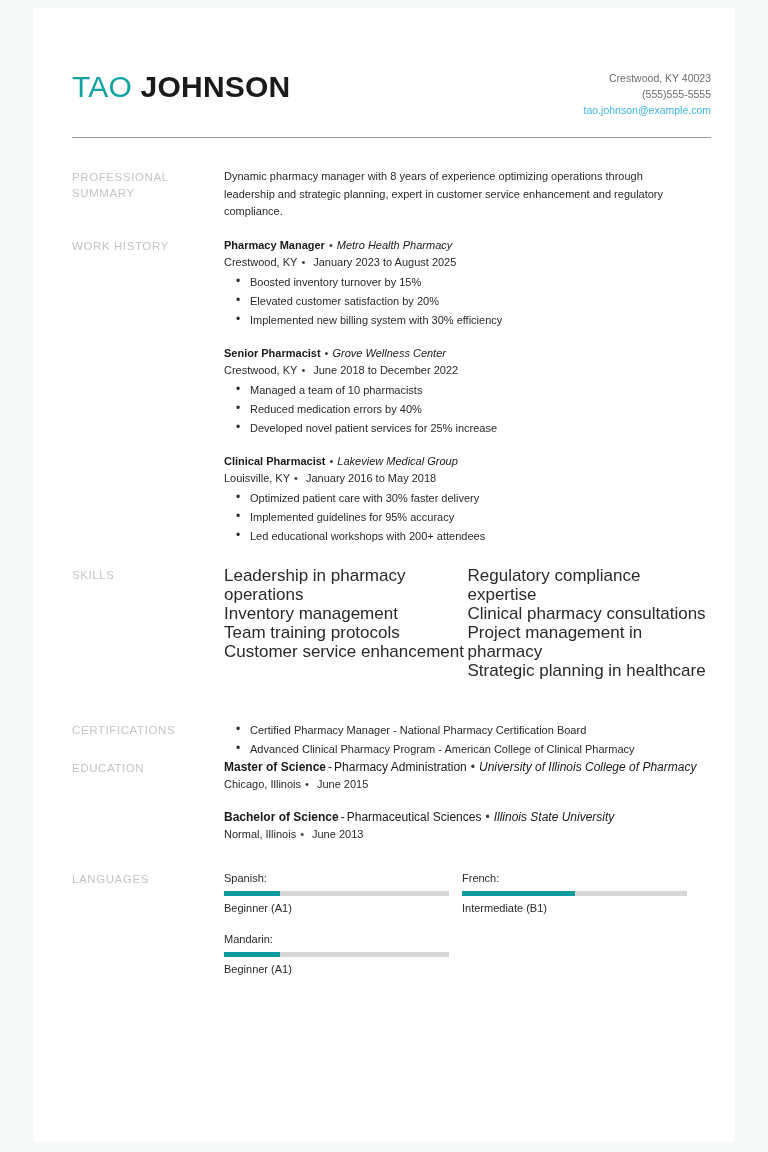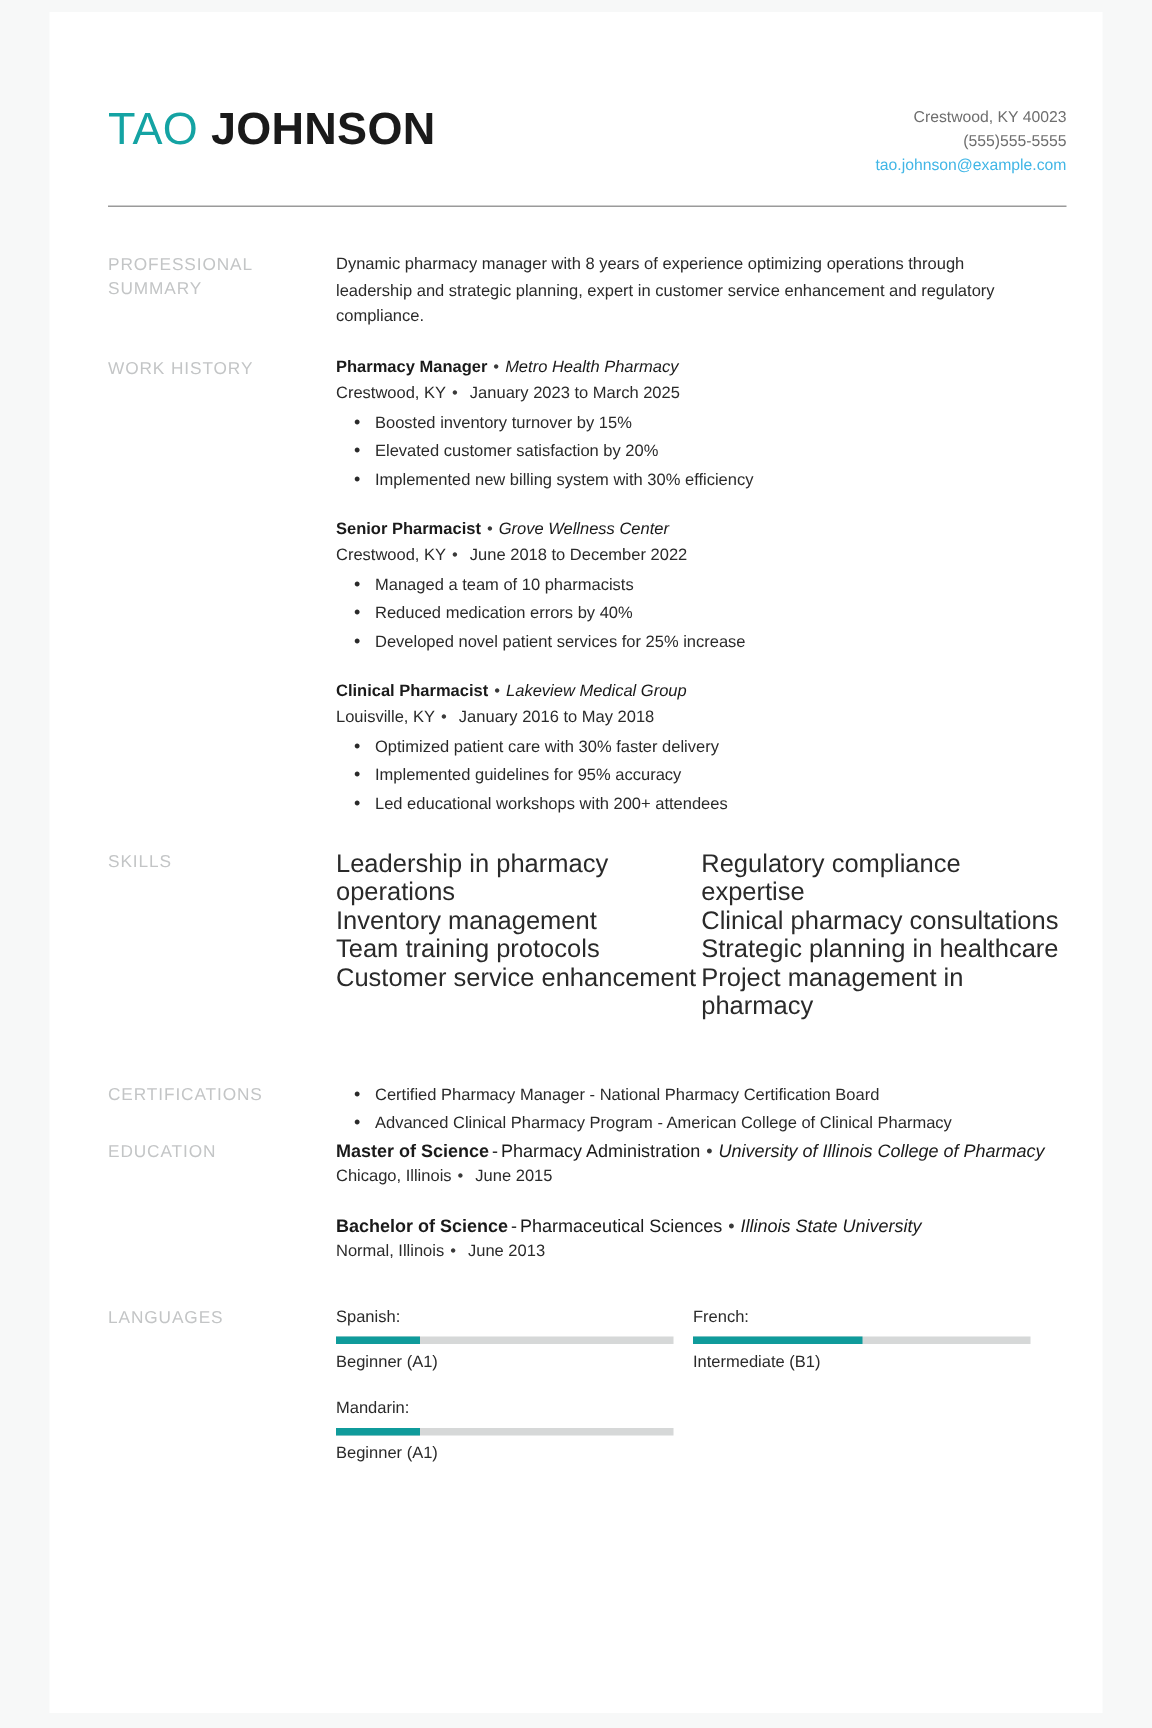--- a/index.html
+++ b/index.html
@@ -222,21 +222,21 @@
 
   <div class="section" id="sec-work">
     <div class="sec-label">WORK HISTORY</div>
     <div class="sec-body">
 
       <div class="job">
         <div class="job-line1">
           <span class="job-title">Pharmacy Manager</span><span class="dot">•</span><span class="job-company">Metro Health Pharmacy</span>
         </div>
         <div class="job-line2">
-          <span>Crestwood, KY</span><span class="dot">•</span><span class="job-dates">January 2023 to March 2025</span>
+          <span>Crestwood, KY</span><span class="dot">•</span><span class="job-dates">January 2023 to August 2025</span>
         </div>
         <ul class="bullets">
           <li>Boosted inventory turnover by 15%</li>
           <li>Elevated customer satisfaction by 20%</li>
           <li>Implemented new billing system with 30% efficiency</li>
         </ul>
       </div>
 
       <div class="job">
         <div class="job-line1">
@@ -275,22 +275,22 @@
       <div class="skills-grid">
         <div>
           <div class="skill-item">Leadership in pharmacy operations</div>
           <div class="skill-item">Inventory management</div>
           <div class="skill-item">Team training protocols</div>
           <div class="skill-item">Customer service enhancement</div>
         </div>
         <div>
           <div class="skill-item">Regulatory compliance expertise</div>
           <div class="skill-item">Clinical pharmacy consultations</div>
+          <div class="skill-item">Project management in pharmacy</div>
           <div class="skill-item">Strategic planning in healthcare</div>
-          <div class="skill-item">Project management in pharmacy</div>
         </div>
       </div>
     </div>
   </div>
 
   <div class="section" id="sec-certs">
     <div class="sec-label">CERTIFICATIONS</div>
     <div class="sec-body">
       <ul class="certs">
         <li>Certified Pharmacy Manager - National Pharmacy Certification Board</li>

